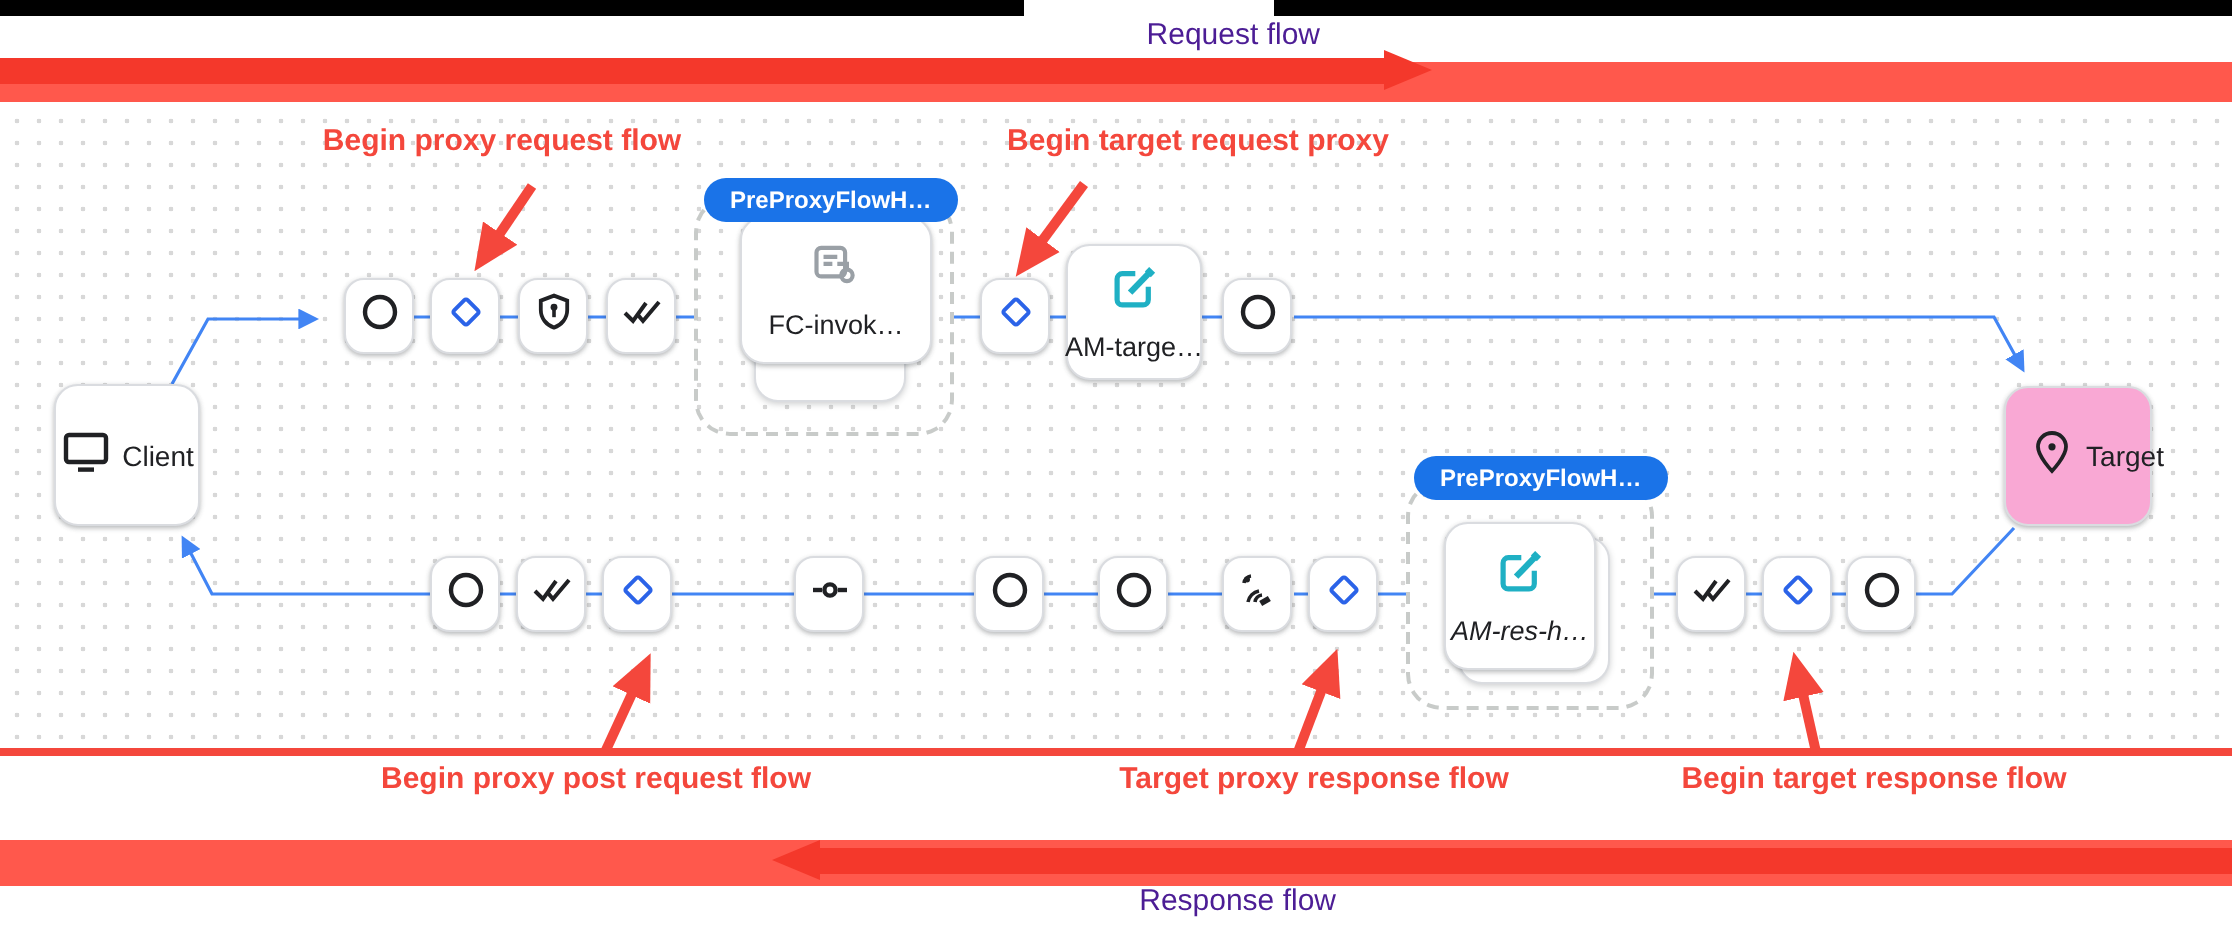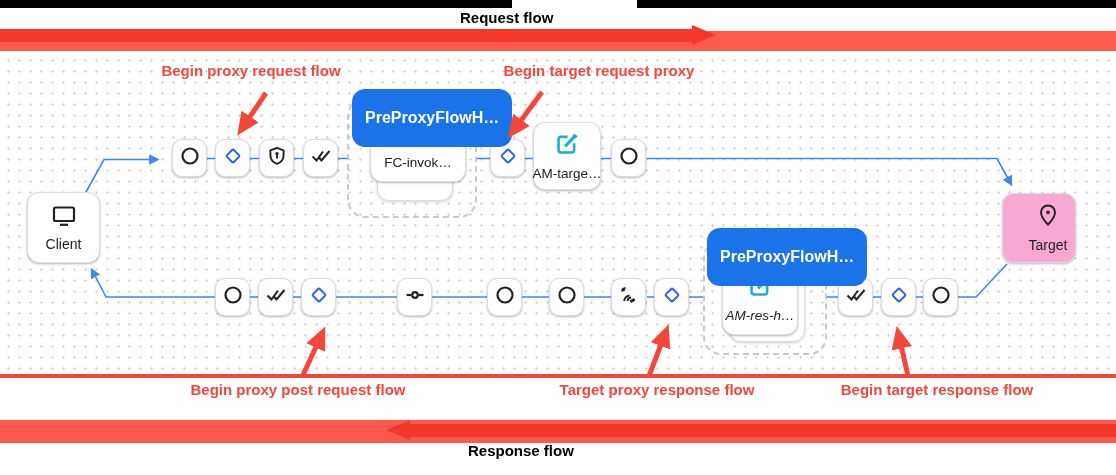--- a/index.html
+++ b/index.html
@@ -7,21 +7,21 @@
     width:1116px;height:475px;position:relative;overflow:hidden;
     background:#ffffff;
     font-family:"Liberation Sans","DejaVu Sans",sans-serif;
     -webkit-font-smoothing:antialiased;
   }
   .abs{position:absolute;}
 
   
   .black-bar{background:#000;height:8px;top:0;}
   .banner-label{
-    color:#000000;font-weight:bold;font-size:15px;text-align:left;
+    color:#4c1d95;font-weight:normal;font-size:15px;text-align:right;
     white-space:nowrap;
   }
   .red-bar{background:#ff584c;width:1116px;}
   .red-stripe{background:#f4382b;}
   .tri{width:0;height:0;}
 
   
   #canvas{
     left:0;top:51px;width:1116px;height:323px;
     background-image:radial-gradient(circle,#d8d8d8 1.1px,transparent 1.3px);
@@ -40,31 +40,31 @@
   .card{
     flex-direction:column;gap:6px;border-radius:12px;
     font-size:13.5px;color:#202124;
   }
   .card .lbl{white-space:nowrap;}
   .back-card{
     background:#fff;border:1px solid #dadce0;border-radius:12px;
     box-shadow:0 1px 3px rgba(60,64,67,.25);z-index:3;
   }
   .endpoint{
-    flex-direction:column;gap:5px;font-size:14px;color:#202124;
+    flex-direction:row;gap:5px;font-size:14px;color:#202124;
     border-radius:12px;
   }
   #target-node{background:#f9a8d4;padding-left:18px;}
   .dashed-group{
     border:2px dashed #c8cbc9;border-radius:18px;z-index:2;
     box-sizing:border-box;
   }
   .badge{
-    background:#1a73e8;color:#fff;font-size:16px;font-weight:bold;
-    padding:20px 13px;border-radius:13px;white-space:nowrap;z-index:6;
+    background:#1a73e8;color:#fff;font-size:12px;font-weight:bold;
+    padding:4px 13px;border-radius:13px;white-space:nowrap;z-index:6;
   }
 
   
   .annot{
     color:#f4473c;font-weight:bold;font-size:15px;white-space:nowrap;
     text-align:center;z-index:7;
   }
   svg.overlay{left:0;top:0;z-index:1;pointer-events:none;}
   svg#red-arrows{z-index:6;}
 </style>

